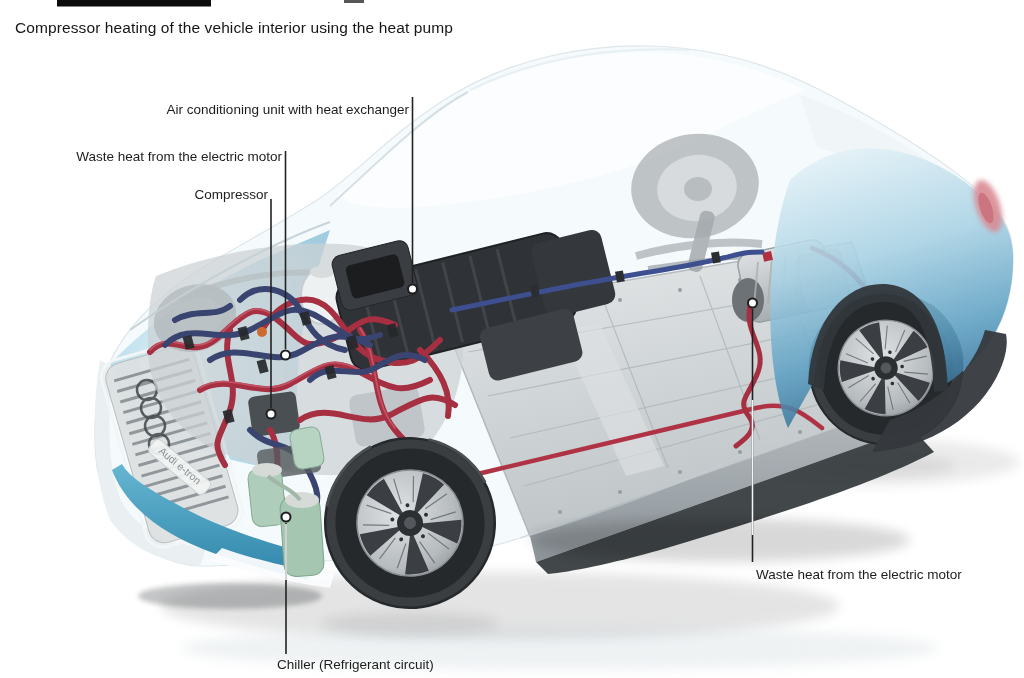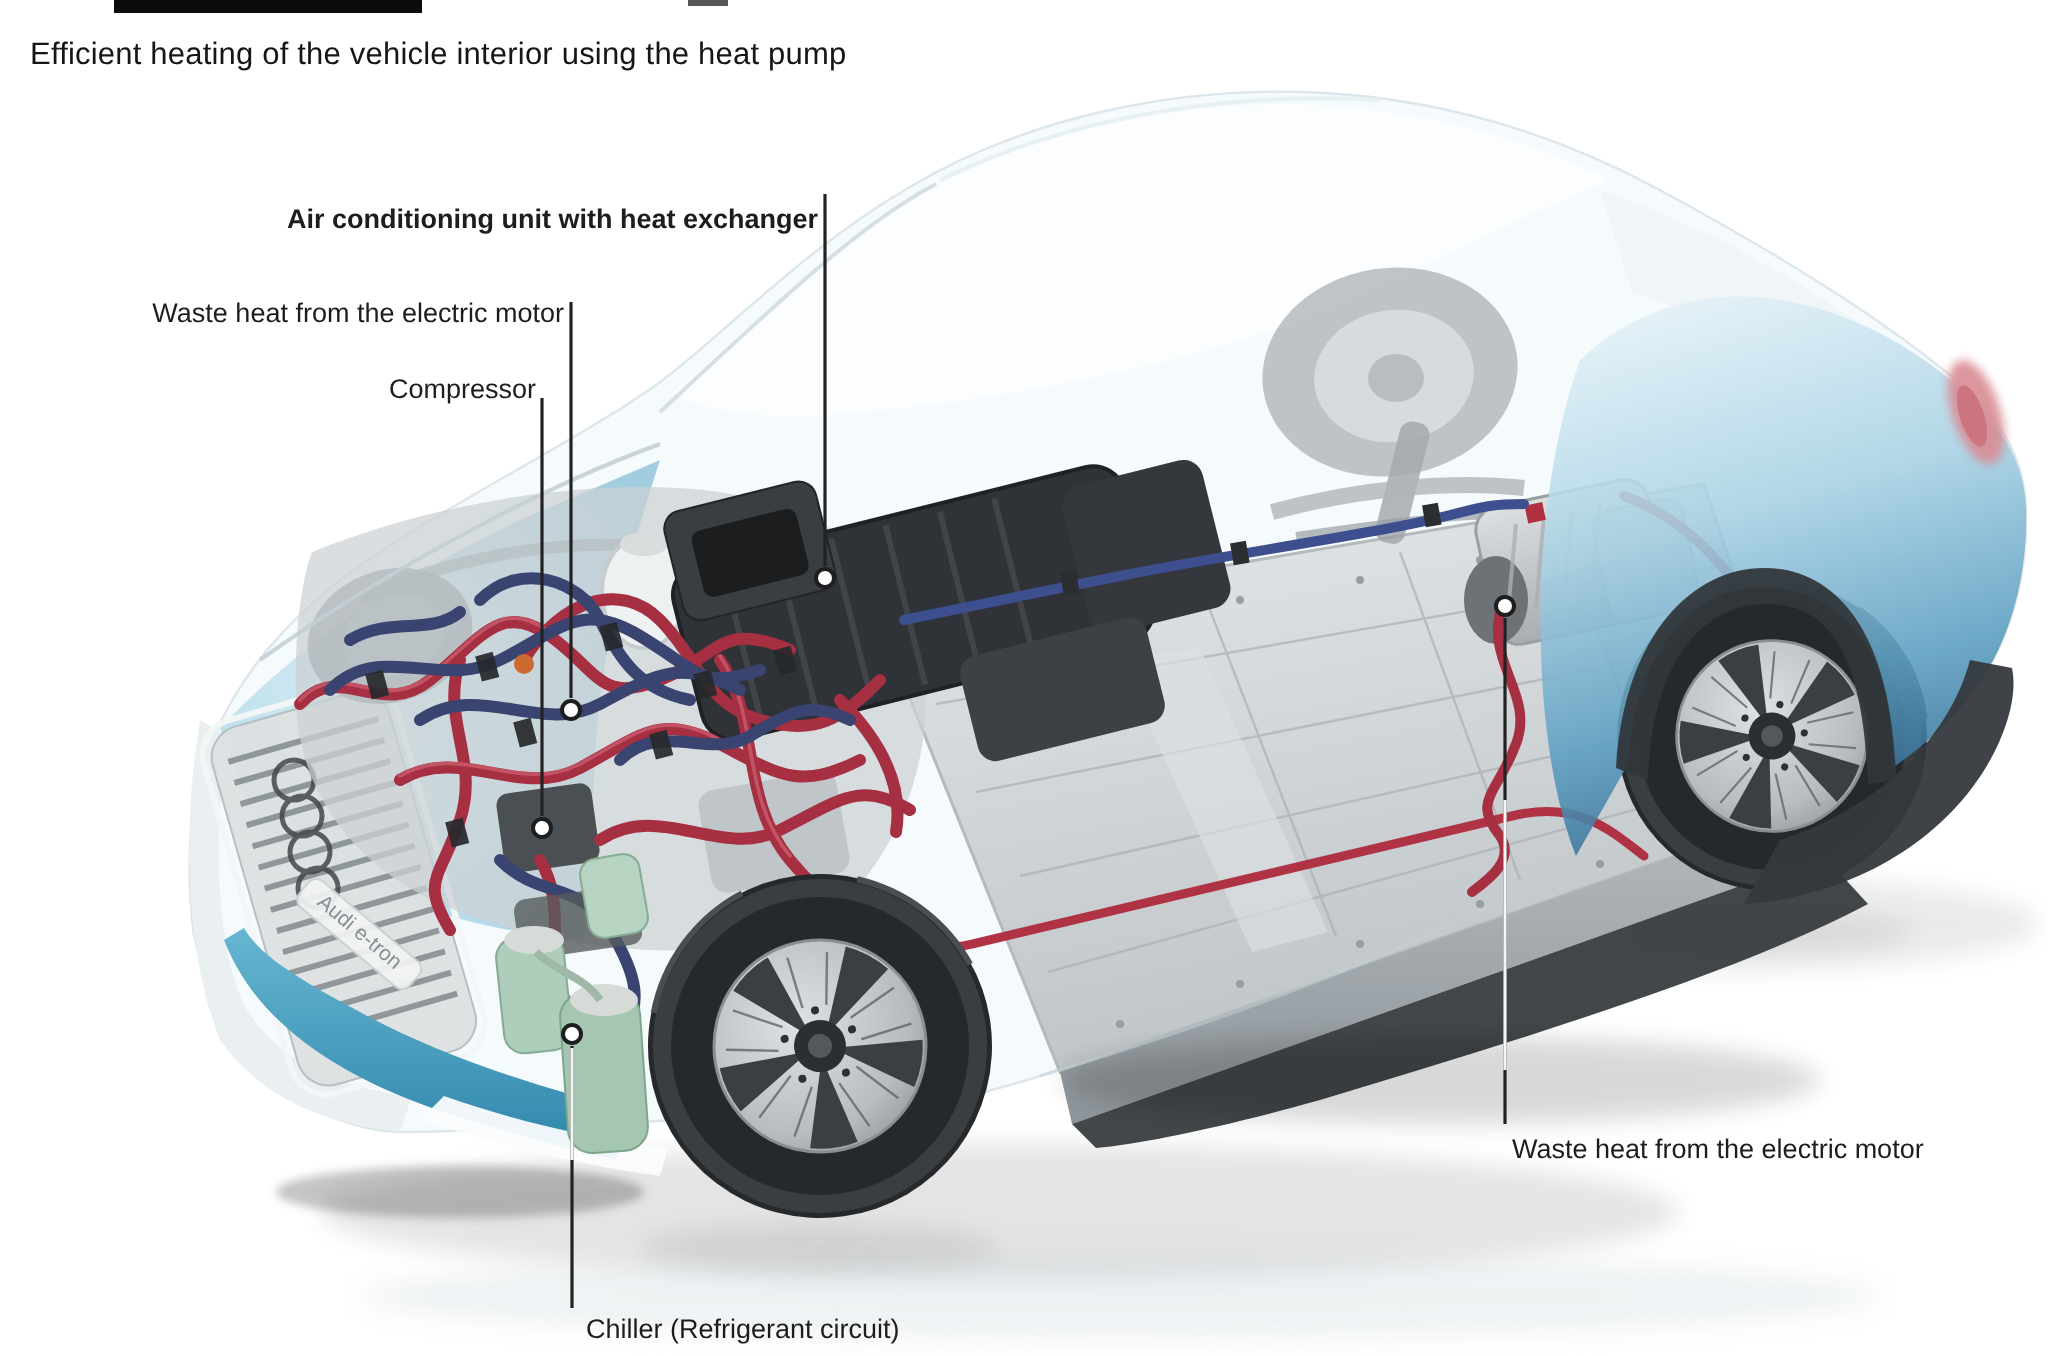--- a/index.html
+++ b/index.html
@@ -2,25 +2,25 @@
 <html><head>
 <meta charset="utf-8">
 <style>
   html,body{margin:0;padding:0;background:#ffffff;}
   #stage{position:relative;width:1024px;height:678px;background:#ffffff;overflow:hidden;
          font-family:"Liberation Sans",sans-serif;}
   #stage svg{position:absolute;left:0;top:0;}
   .page-title{position:absolute;left:15px;top:19px;font-size:15.5px;color:#161616;
               letter-spacing:.1px;white-space:nowrap;}
   .callout-label{position:absolute;font-size:13.5px;color:#1d1d1d;white-space:nowrap;line-height:16px;}
-  #lbl-ac{top:102px;right:615px;font-weight:bold;}
+  #lbl-ac{top:102px;right:615px;}
   #lbl-waste-front{top:149px;right:742px;}
   #lbl-compressor{top:187px;right:756px;}
   #lbl-waste-rear{top:567px;left:756px;}
-  #lbl-chiller{top:657px;left:293px;}
+  #lbl-chiller{top:657px;left:277px;}
 </style>
 </head>
 <body>
 
 <div id="stage">
 
 <svg width="1024" height="678" viewBox="0 0 1024 678">
   <defs>
     <filter id="soft" x="-40%" y="-40%" width="180%" height="180%">
           <feGaussianBlur stdDeviation="6"></feGaussianBlur>
@@ -331,19 +331,19 @@
     <circle cx="285.5" cy="355" r="4.5" fill="#fff" stroke="#1e1e1e" stroke-width="2"></circle>
     <circle cx="271" cy="414" r="4.5" fill="#fff" stroke="#1e1e1e" stroke-width="2"></circle>
     <circle cx="752.5" cy="303" r="4.5" fill="#fff" stroke="#1e1e1e" stroke-width="2"></circle>
     <circle cx="286" cy="517" r="4.5" fill="#fff" stroke="#1e1e1e" stroke-width="2"></circle>
   </g>
 
   <rect x="57" y="0" width="154" height="6.5" fill="#0c0c0c"></rect>
   <rect x="344" y="0" width="20" height="3" fill="#3a3a3a" opacity=".85"></rect>
 </svg>
 
-  <div class="page-title">Efficient heating of the vehicle interior using the heat pump</div>
+  <div class="page-title">Compressor heating of the vehicle interior using the heat pump</div>
   <div class="callout-label" id="lbl-ac">Air conditioning unit with heat exchanger</div>
   <div class="callout-label" id="lbl-waste-front">Waste heat from the electric motor</div>
   <div class="callout-label" id="lbl-compressor">Compressor</div>
   <div class="callout-label" id="lbl-waste-rear">Waste heat from the electric motor</div>
   <div class="callout-label" id="lbl-chiller">Chiller (Refrigerant circuit)</div>
 </div>
 
 </body></html>

